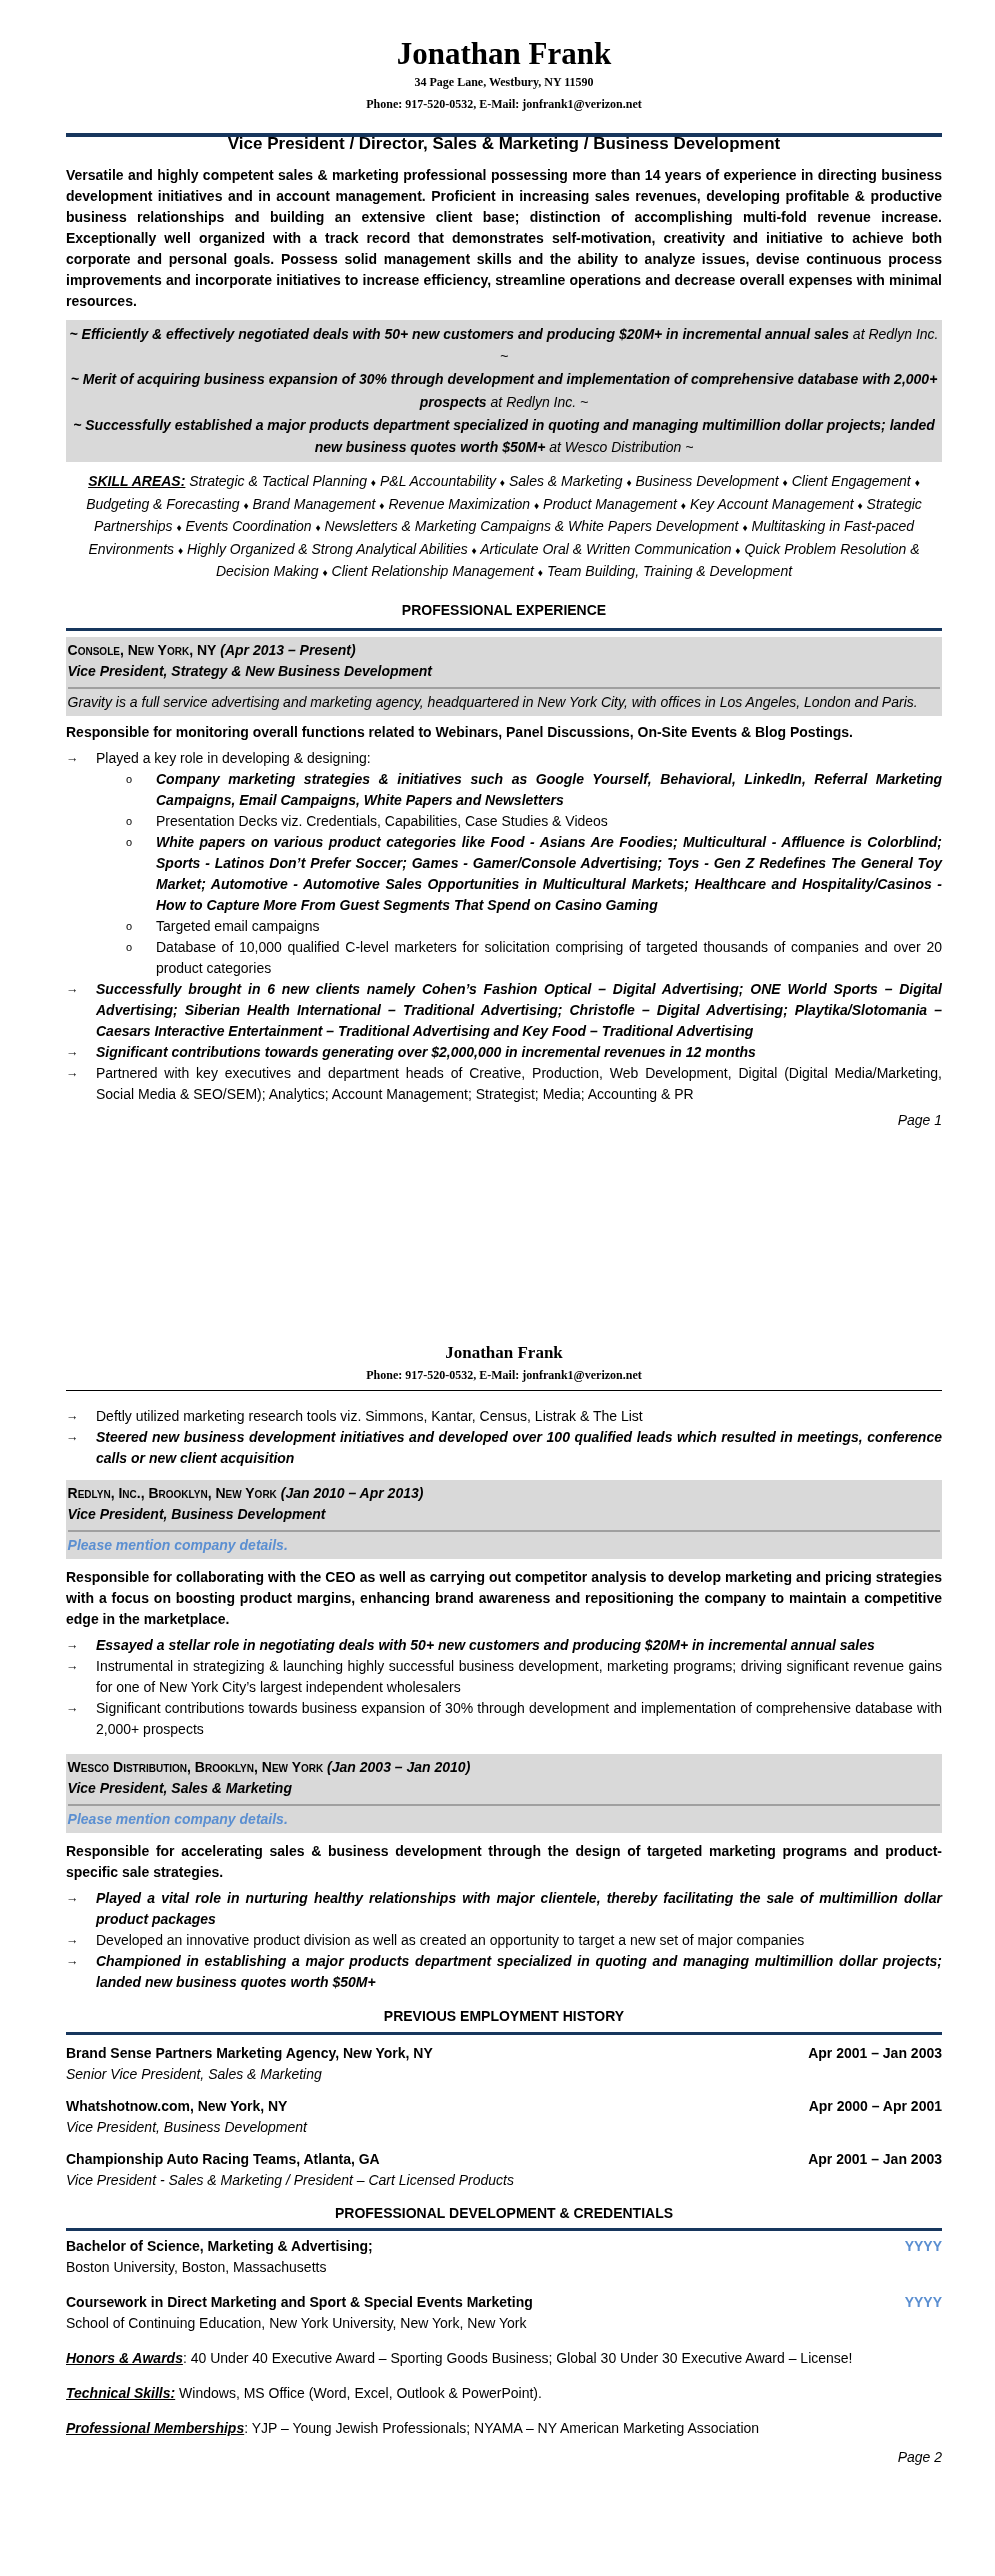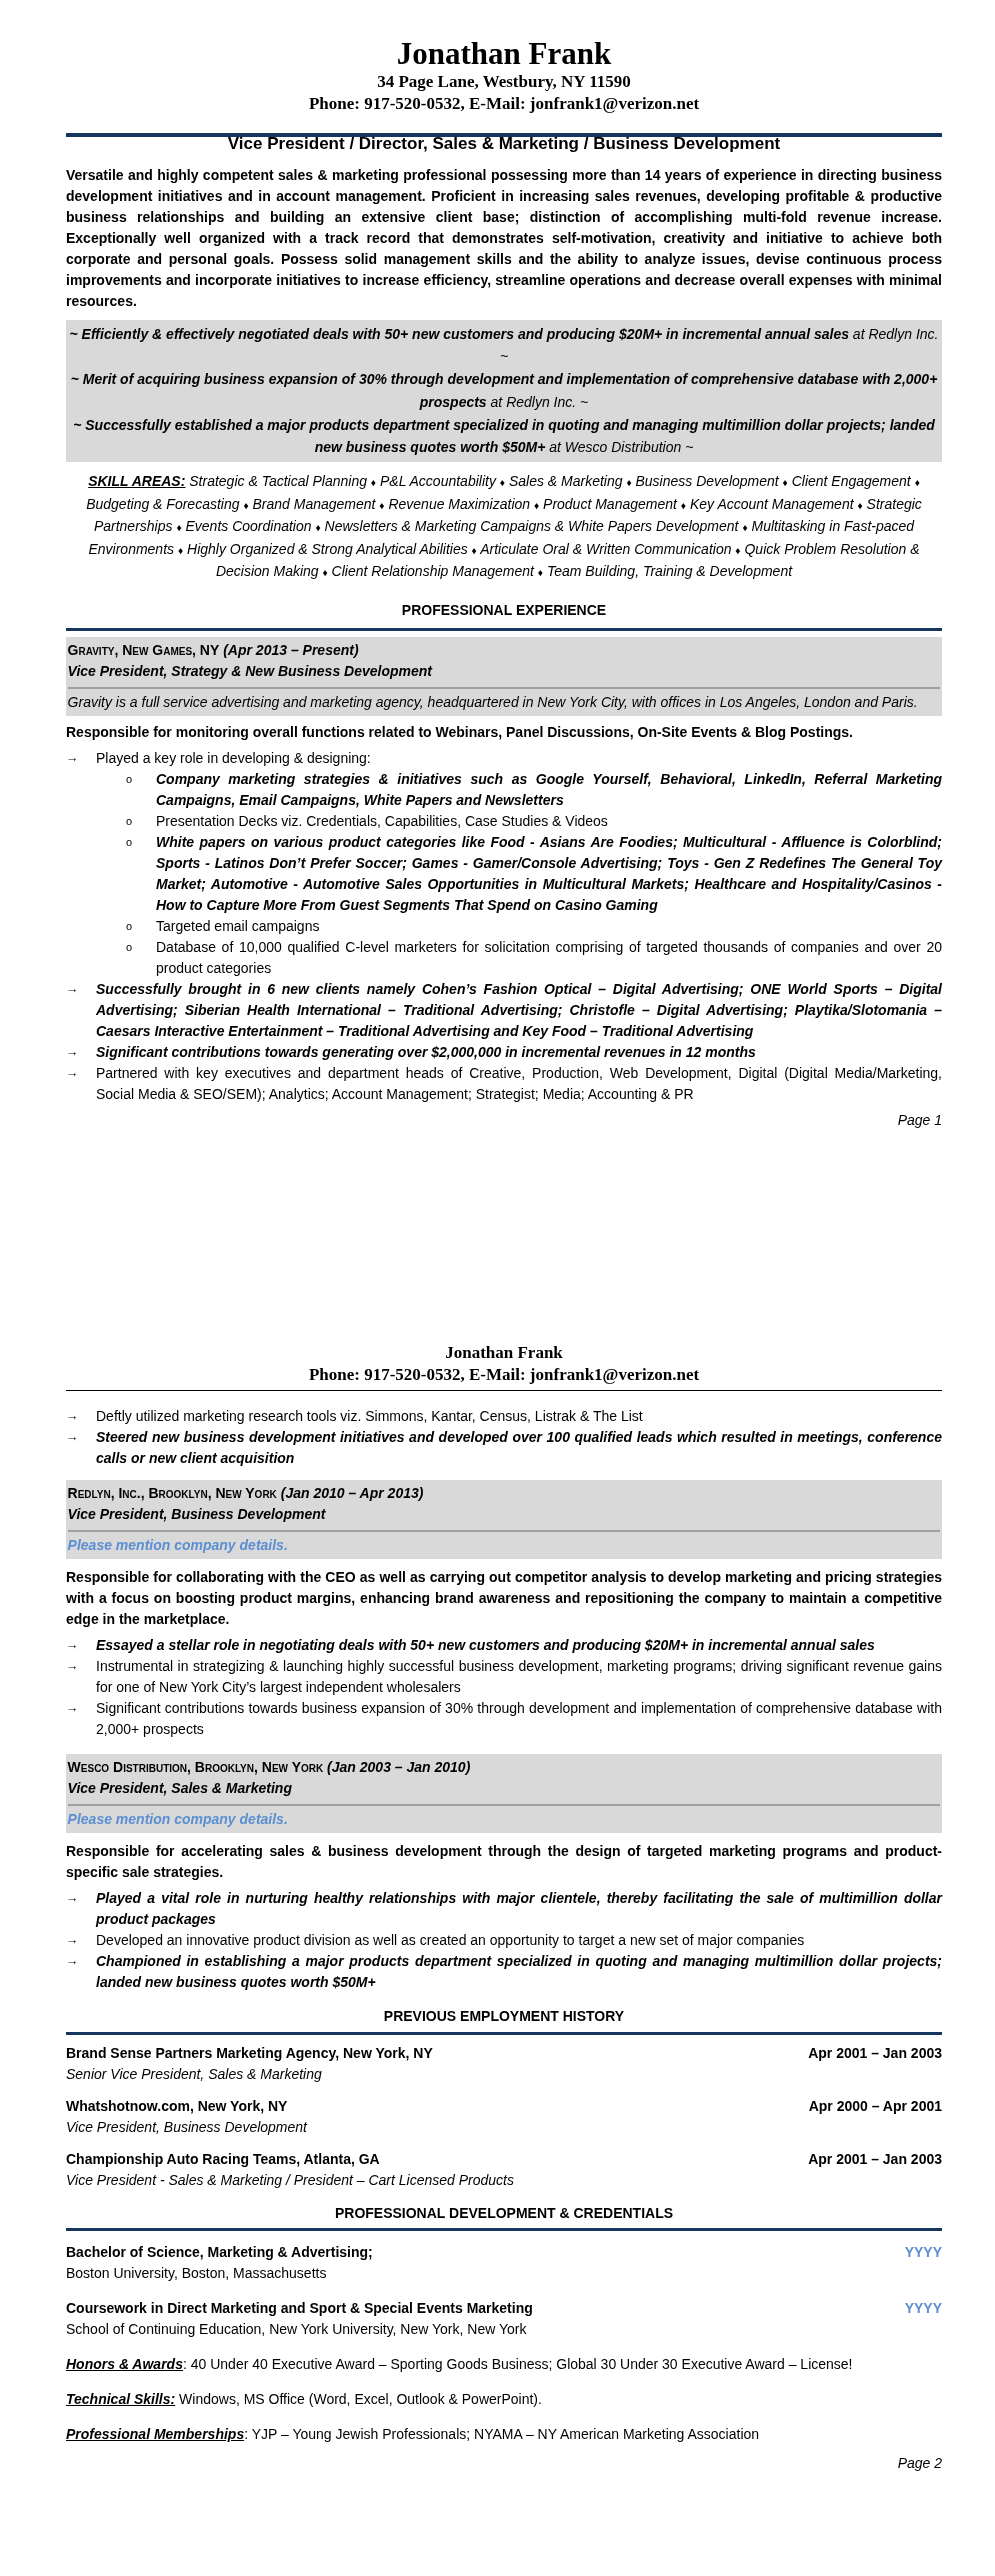--- a/index.html
+++ b/index.html
@@ -1,19 +1,19 @@
 <!DOCTYPE html>
 <html style="font-size:12.5px"><head>
 <meta charset="utf-8">
 <style>
   html, body { margin: 0; padding: 0; background: #ffffff; }
   body { width: 996px; height: 2576px; position: relative; color: #000; font-family: "Liberation Sans", sans-serif; }
   .page { position: absolute; left: 66px; width: 876px; }
   .hdr-name { text-align: center; font-family: "Liberation Serif", serif; font-weight: bold; font-size: 31px; line-height: 34px; margin: 0; }
-  .hdr-line { text-align: center; font-family: "Liberation Serif", serif; font-weight: bold; font-size: 17px; line-height: 22px; margin: 0; }
+  .hdr-line { text-align: center; font-family: "Liberation Serif", serif; font-weight: bold; font-size: 12px; line-height: 22px; margin: 0; }
   .rule-thick { height: 3.9px; background: #17365d; }
   .rule-thin { height: 1.6px; background: #000; }
   .title { text-align: center; font-weight: bold; font-size: 17px; line-height: 23.4px; }
   p { margin: 0; }
   .body { font-size: 14px; line-height: 21px; text-align: justify; font-weight: bold; }
   .highlights { background: #d9d9d9; text-align: center; font-size: 14px; line-height: 22.7px; padding: 3.1px 1.6px; font-style: italic; }
   .highlights b { font-weight: bold; }
   .skills { text-align: center; font-size: 14px; line-height: 21.5px; font-style: italic; }
   .skills .lbl { font-weight: bold; text-decoration: underline; }
   .sec-head { text-align: center; font-weight: bold; font-size: 14px; line-height: 22px; }
@@ -65,21 +65,21 @@
 
   <div class="skills" style="margin-top:9.4px;">
     <span class="lbl">SKILL AREAS:</span>
     <span id="skills-list"><span>Strategic &amp; Tactical Planning</span> <span style="font-size: 10.2px; font-style: normal;">♦</span> <span>P&amp;L Accountability</span> <span style="font-size: 10.2px; font-style: normal;">♦</span> <span>Sales &amp; Marketing</span> <span style="font-size: 10.2px; font-style: normal;">♦</span> <span>Business Development</span> <span style="font-size: 10.2px; font-style: normal;">♦</span> <span>Client Engagement</span> <span style="font-size: 10.2px; font-style: normal;">♦</span> <span>Budgeting &amp; Forecasting</span> <span style="font-size: 10.2px; font-style: normal;">♦</span> <span>Brand Management</span> <span style="font-size: 10.2px; font-style: normal;">♦</span> <span>Revenue Maximization</span> <span style="font-size: 10.2px; font-style: normal;">♦</span> <span>Product Management</span> <span style="font-size: 10.2px; font-style: normal;">♦</span> <span>Key Account Management</span> <span style="font-size: 10.2px; font-style: normal;">♦</span> <span>Strategic Partnerships</span> <span style="font-size: 10.2px; font-style: normal;">♦</span> <span>Events Coordination</span> <span style="font-size: 10.2px; font-style: normal;">♦</span> <span>Newsletters &amp; Marketing Campaigns &amp; White Papers Development</span> <span style="font-size: 10.2px; font-style: normal;">♦</span> <span>Multitasking in Fast-paced Environments</span> <span style="font-size: 10.2px; font-style: normal;">♦</span> <span>Highly Organized &amp; Strong Analytical Abilities</span> <span style="font-size: 10.2px; font-style: normal;">♦</span> <span>Articulate Oral &amp; Written Communication</span> <span style="font-size: 10.2px; font-style: normal;">♦</span> <span>Quick Problem Resolution &amp; Decision Making</span> <span style="font-size: 10.2px; font-style: normal;">♦</span> <span>Client Relationship Management</span> <span style="font-size: 10.2px; font-style: normal;">♦</span> <span>Team Building, Training &amp; Development</span></span>
   </div>
 
   <div class="sec-head" style="margin-top:15.6px;">PROFESSIONAL EXPERIENCE</div>
   <div class="rule-thick" style="margin-top:6.2px; height:3.1px;"></div>
 
   <div class="job-box" style="margin-top:6.2px;">
-    <div class="job-co"><span class="sc">Gravity, New Games, NY</span> <i>(Apr 2013 – Present)</i></div>
+    <div class="job-co"><span class="sc">Console, New York, NY</span> <i>(Apr 2013 – Present)</i></div>
     <div class="job-title">Vice President, Strategy &amp; New Business Development</div>
     <div class="job-sep"></div>
     <div class="job-desc">Gravity is a full service advertising and marketing agency, headquartered in New York City, with offices in Los Angeles, London and Paris.</div>
   </div>
 
   <p class="body" style="margin-top:6.2px;">Responsible for monitoring overall functions related to Webinars, Panel Discussions, On-Site Events &amp; Blog Postings.</p>
 
   <ul class="arrows" style="margin-top:4.7px;">
     <li><span class="arrow">→</span><span>Played a key role in developing &amp; designing:</span></li>
   </ul>
@@ -160,21 +160,21 @@
           <span class="b">Championship Auto Racing Teams, Atlanta, GA</span>
           <span class="b">Apr 2001 – Jan 2003</span>
         </div>
         <div class="it">Vice President - Sales &amp; Marketing / President – Cart Licensed Products</div>
       </div>
     </div>
 
   <div class="sec-head" style="margin-top:9.4px;">PROFESSIONAL DEVELOPMENT &amp; CREDENTIALS</div>
   <div class="rule-thick" style="margin-top:4.7px; height:3.1px;"></div>
 
-  <div id="edu-list" style="margin-top:11px;">
+  <div id="edu-list" style="margin-top:5px;">
       <div style="margin-bottom: 14px;">
         <div class="row">
           <span class="b">Bachelor of Science, Marketing &amp; Advertising;</span>
           <span class="yr">YYYY</span>
         </div>
         <div class="plain">Boston University, Boston, Massachusetts</div>
       </div>
       <div style="margin-bottom: 14px;">
         <div class="row">
           <span class="b">Coursework in Direct Marketing and Sport &amp; Special Events Marketing</span>

